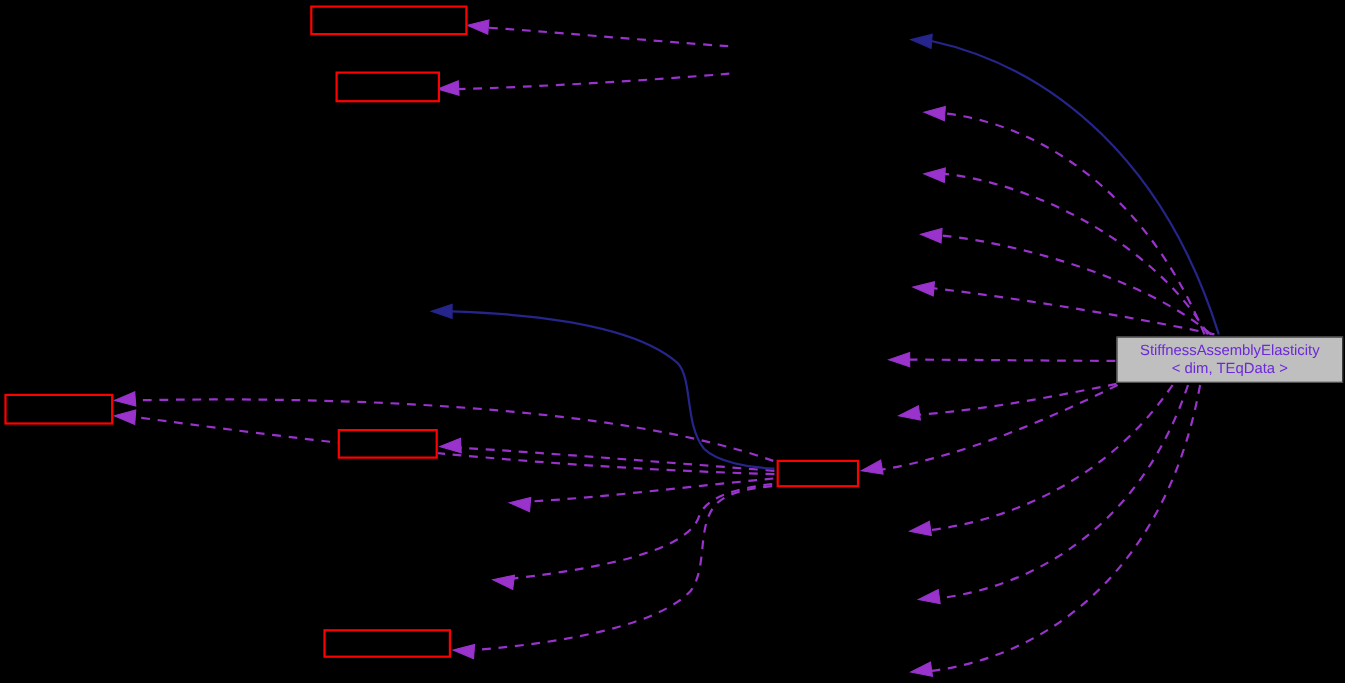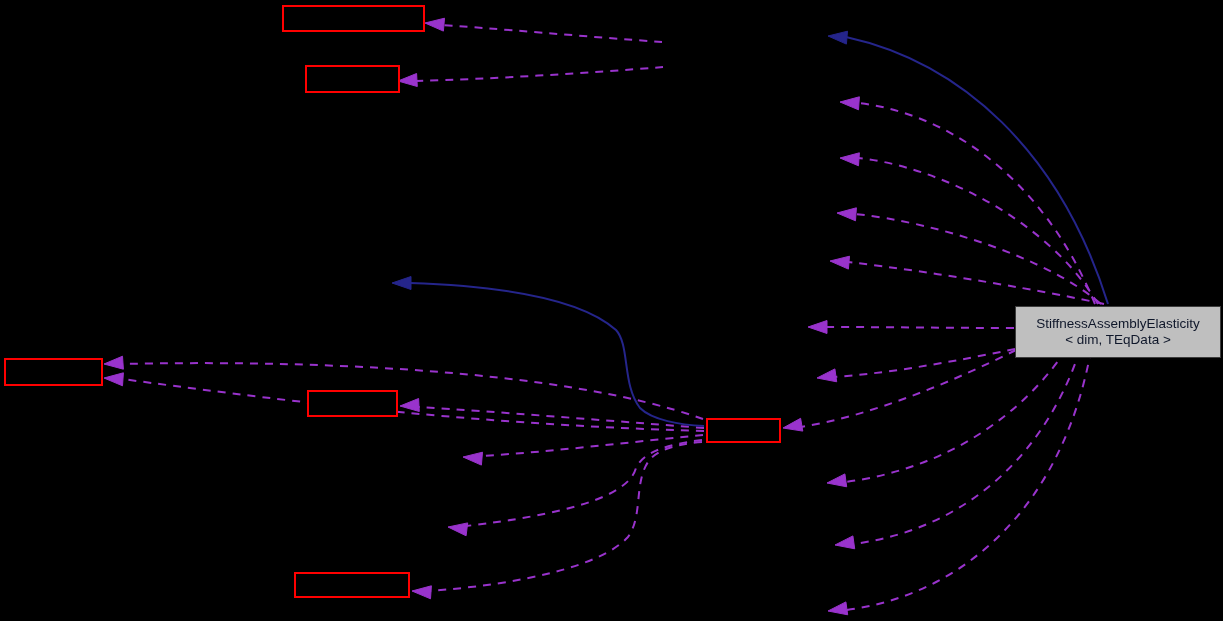--- a/index.html
+++ b/index.html
@@ -15,27 +15,27 @@
     display:block;
   }
   .red-box{
     position:absolute;
     border:2px solid #ff0000;
     background:#000;
     box-sizing:border-box;
   }
   .main-node{
     position:absolute;
-    left:1015px;top:306px;width:206px;height:52px;
+    left:1015px;top:306px;width:206px;height:42px;
     background:#bfbfbf;
     border:1px solid #3c3c3c;
     box-sizing:border-box;
     display:flex;flex-direction:column;
     align-items:center;justify-content:center;
-    color:#0f172a;
+    color:#6d28d9;
     font-size:13.5px;
     line-height:16px;
     text-align:center;
     cursor:pointer;
   }
   .main-node .line{white-space:nowrap;}
 </style>
 </head>
 <body>
 

